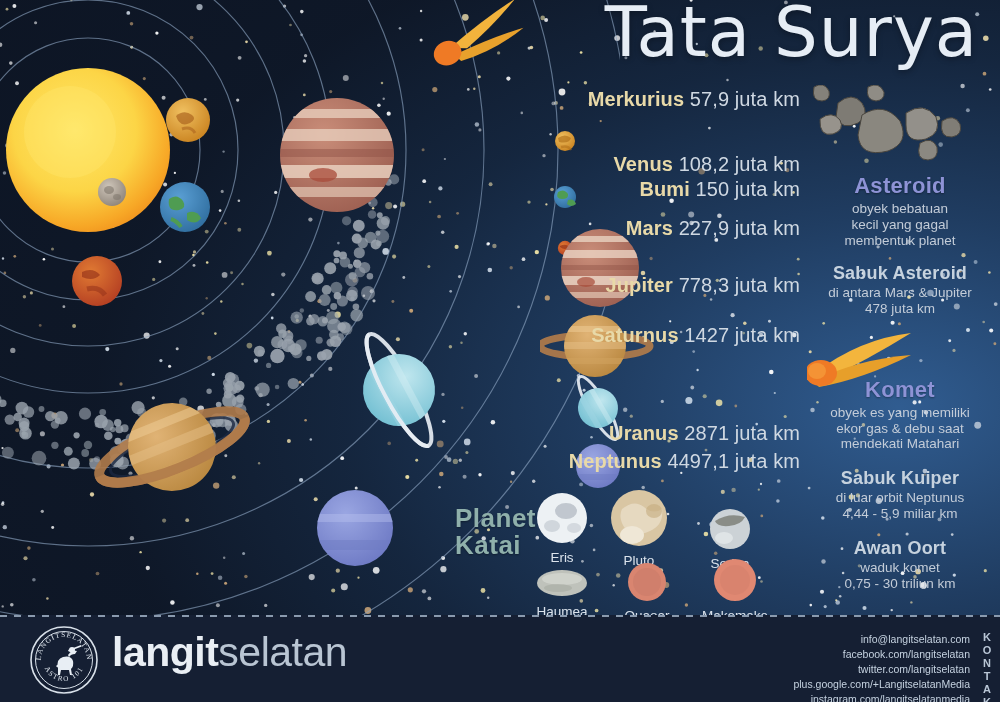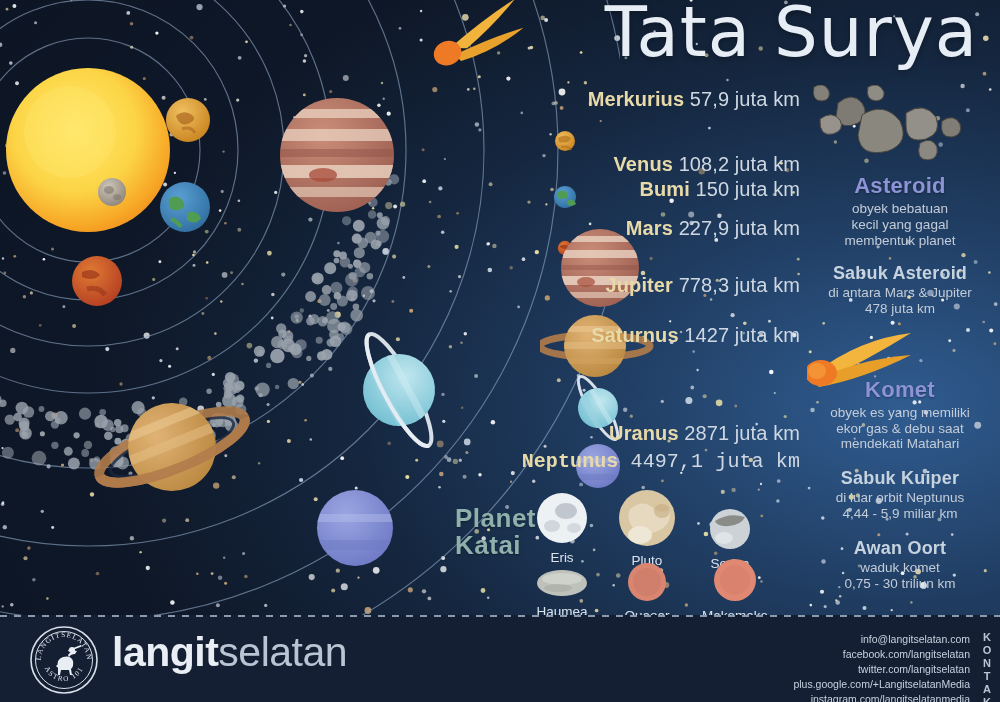--- a/index.html
+++ b/index.html
@@ -1006,21 +1006,21 @@
       <span class="ds">778,3 juta km</span>
     </div>
     <div class="lbl" style="top:246px;">
       <span class="nm">Saturnus</span>
       <span class="ds">1427 juta km</span>
     </div>
     <div class="lbl" style="top:312px;margin-top:32px;">
       <span class="nm">Uranus</span>
       <span class="ds">2871 juta km</span>
     </div>
-    <div class="lbl" style="top:372px;font-family:Liberation Mono, monospace;">
+    <div class="lbl" style="top:372px;">
       <span class="nm">Neptunus</span>
       <span class="ds">4497,1 juta km</span>
     </div>
   </div>
 
   <div id="rightcol">
 
     <svg width="180" height="86" viewBox="0 0 180 86" style="display:block;margin:0 auto;">
       <g fill="#8d8a84" stroke="#4a463f" stroke-width="1">
         <path d="M28,18 q14,-12 24,0 q8,12 -4,20 q-16,8 -22,-6z" fill="#7e7b74"></path>
@@ -1081,21 +1081,21 @@
   <div id="dwarf">
     <div class="dw" style="left:78px;top:0;width:58px;">
       <svg width="52" height="52" viewBox="0 0 52 52">
         <circle cx="26" cy="26" r="25" fill="#edf1f4"></circle>
         <ellipse cx="30" cy="19" rx="11" ry="8" fill="#b9c0c8" opacity=".85"></ellipse>
         <ellipse cx="16" cy="34" rx="8" ry="6" fill="#c3cad1" opacity=".7"></ellipse>
         <ellipse cx="38" cy="36" rx="7" ry="5" fill="#c3cad1" opacity=".6"></ellipse>
       </svg>
       <div class="dwn">Eris</div>
     </div>
-    <div class="dw" style="left:160px;top:-3px;width:64px;">
+    <div class="dw" style="left:152px;top:-3px;width:64px;">
       <svg width="58" height="58" viewBox="0 0 58 58">
         <circle cx="29" cy="29" r="28" fill="#d9c6a3"></circle>
         <path d="M12,20 q12,-10 22,-2 q9,8 18,2 q2,16 -12,22 q-18,8 -26,-4 q-6,-10 -2,-18z" fill="#e7dcc6" opacity=".85"></path>
         <ellipse cx="22" cy="46" rx="12" ry="9" fill="#efe7d6"></ellipse>
         <ellipse cx="44" cy="22" rx="8" ry="7" fill="#c5ab7f" opacity=".6"></ellipse>
       </svg>
       <div class="dwn">Pluto</div>
     </div>
     <div class="dw" style="left:246px;top:16px;width:58px;">
       <svg width="42" height="42" viewBox="0 0 42 42">

